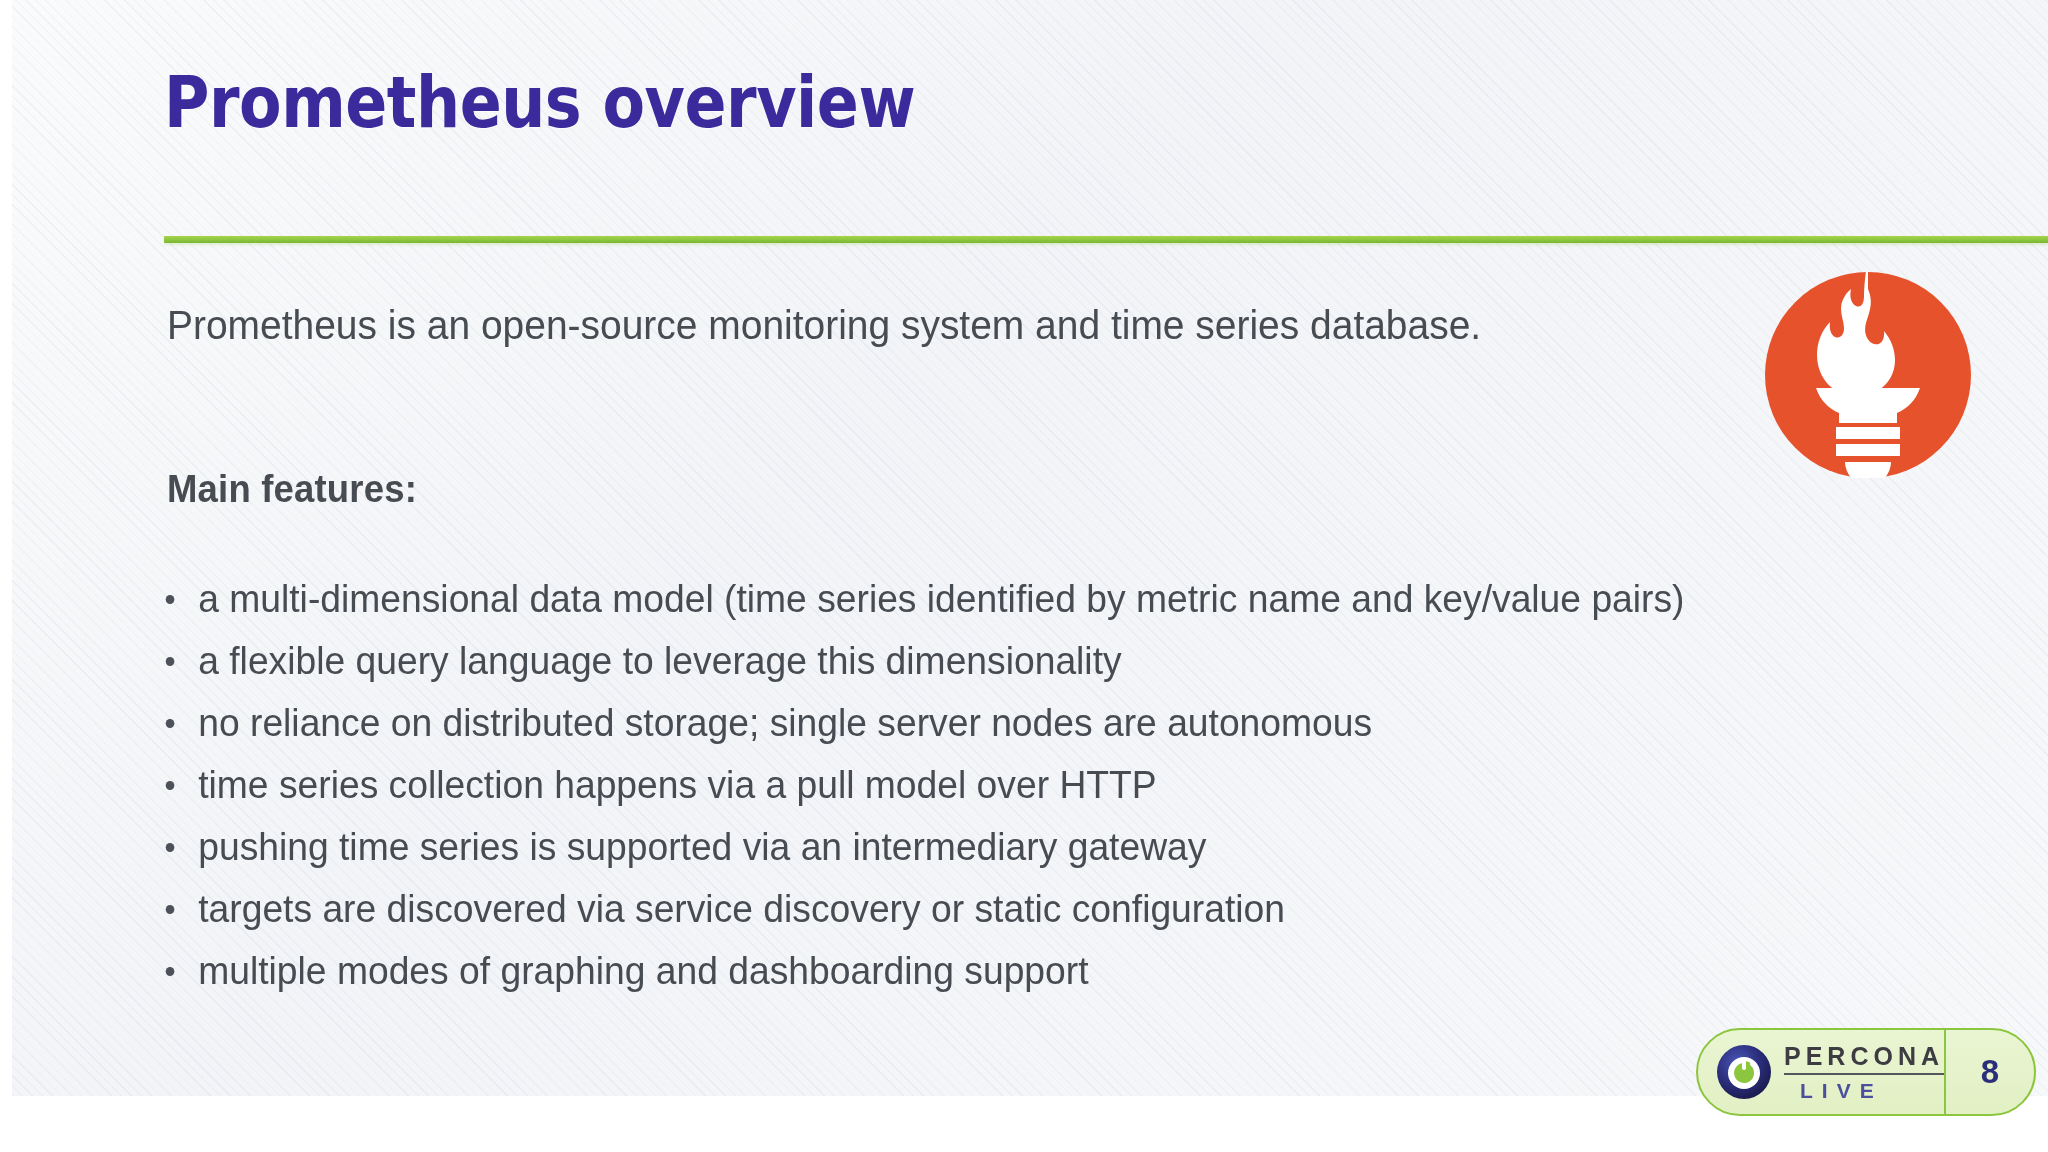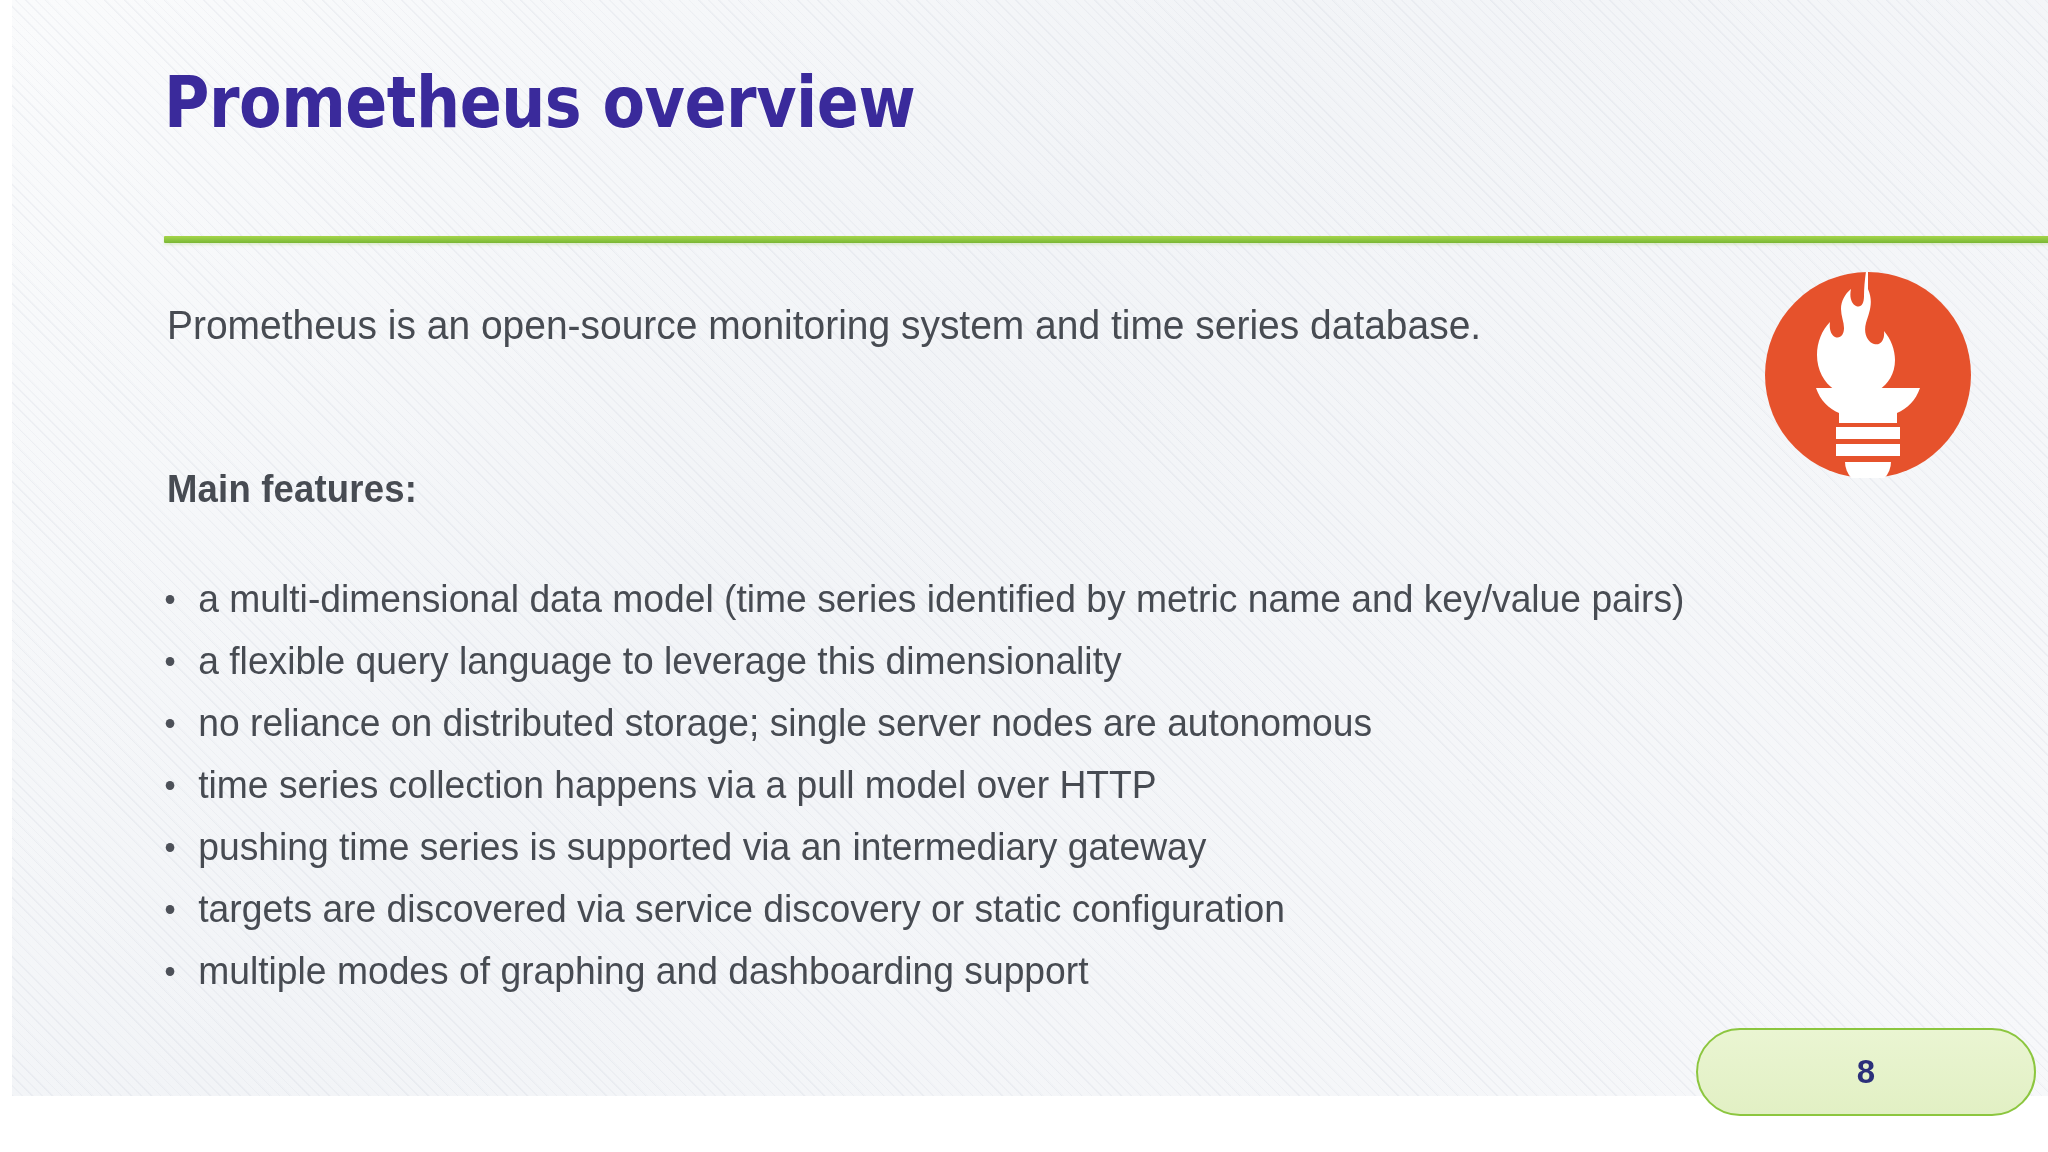--- a/index.html
+++ b/index.html
@@ -278,18 +278,38 @@
         c -10 -4 -19 -13 -23 -25 Z"></path>
 
       <rect x="71" y="155" width="64" height="12" fill="#ffffff"></rect>
       <rect x="71" y="172" width="64" height="12" fill="#ffffff"></rect>
 
       <path fill="#ffffff" d="M80 190 h46 a23 23 0 0 1 -46 0 Z"></path>
     </svg>
   </div>
 
   <div id="percona-badge">
+    <div id="percona-left">
+      <svg id="percona-mark" viewBox="0 0 56 56">
+        <defs>
+          <radialGradient id="pcGrad" cx="38%" cy="32%" r="72%">
+            <stop offset="0%" stop-color="#4a55b5"></stop>
+            <stop offset="55%" stop-color="#2c2f7e"></stop>
+            <stop offset="100%" stop-color="#191a4d"></stop>
+          </radialGradient>
+        </defs>
+        <circle cx="28" cy="28" r="27" fill="url(#pcGrad)"></circle>
+        <circle cx="28" cy="29" r="16" fill="#ffffff"></circle>
+        <circle cx="28" cy="29" r="12" fill="#8cc63f"></circle>
+        <path d="M28 17 a12 12 0 1 0 8 3" fill="none" stroke="#ffffff" stroke-width="4" stroke-linecap="round"></path>
+        <rect x="26" y="14" width="4" height="12" rx="2" fill="#ffffff"></rect>
+      </svg>
+      <div id="percona-words">
+        <div id="percona-word">PERCONA</div>
+        <div id="live-word">LIVE</div>
+      </div>
+    </div>
     <div id="percona-right">
       <span id="page-number">8</span>
     </div>
   </div>
 
 </div>
 
 </body></html>

